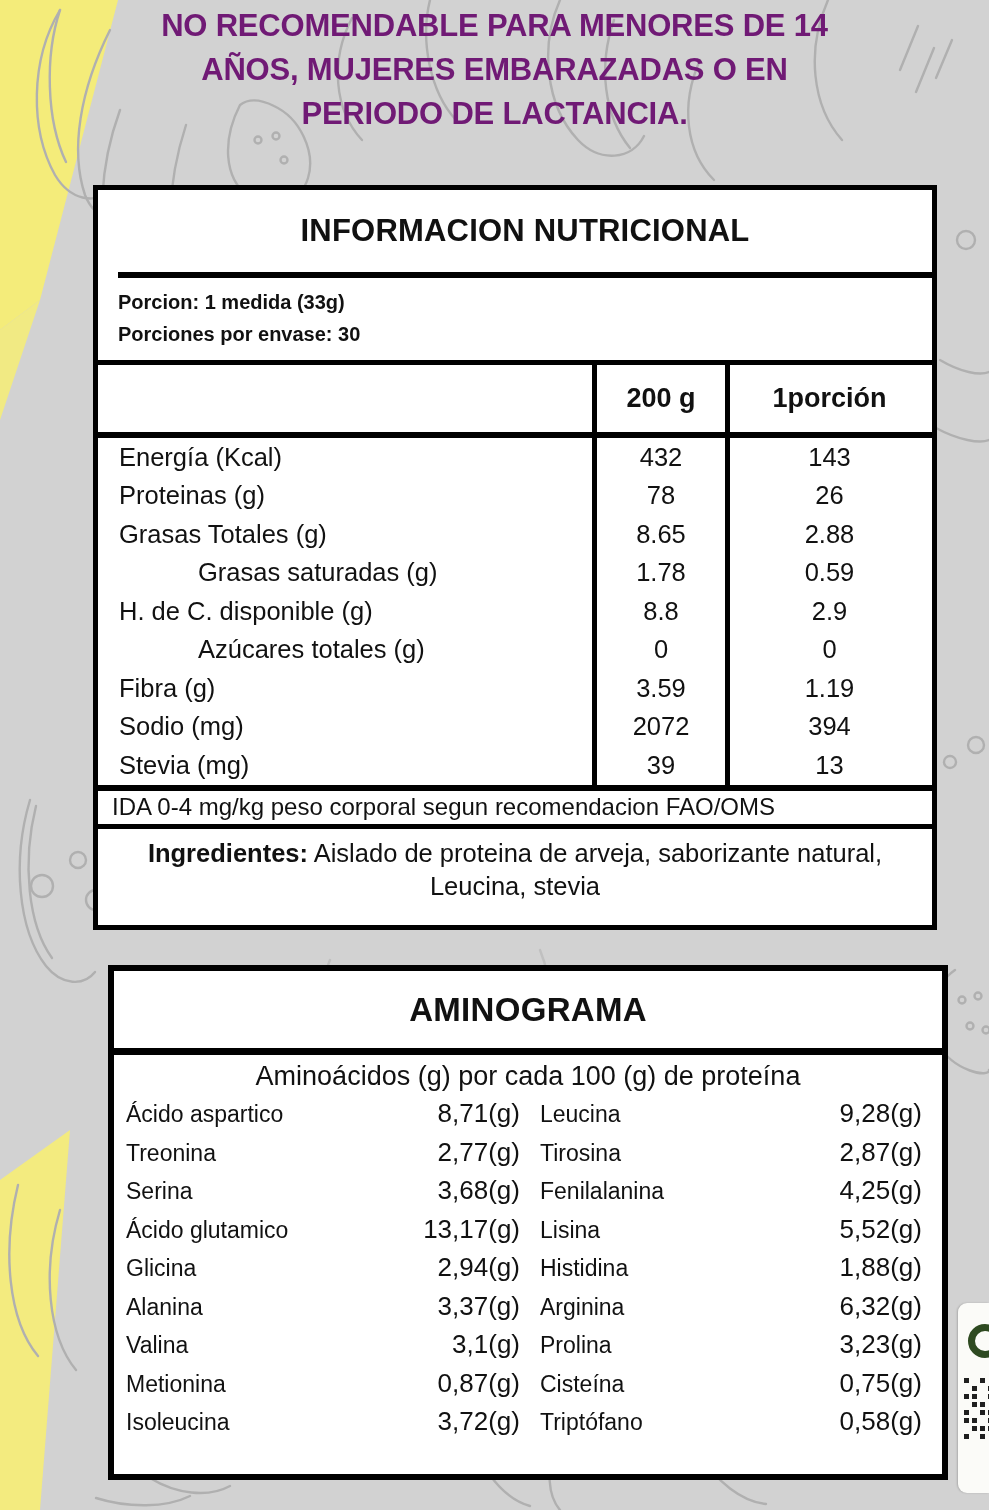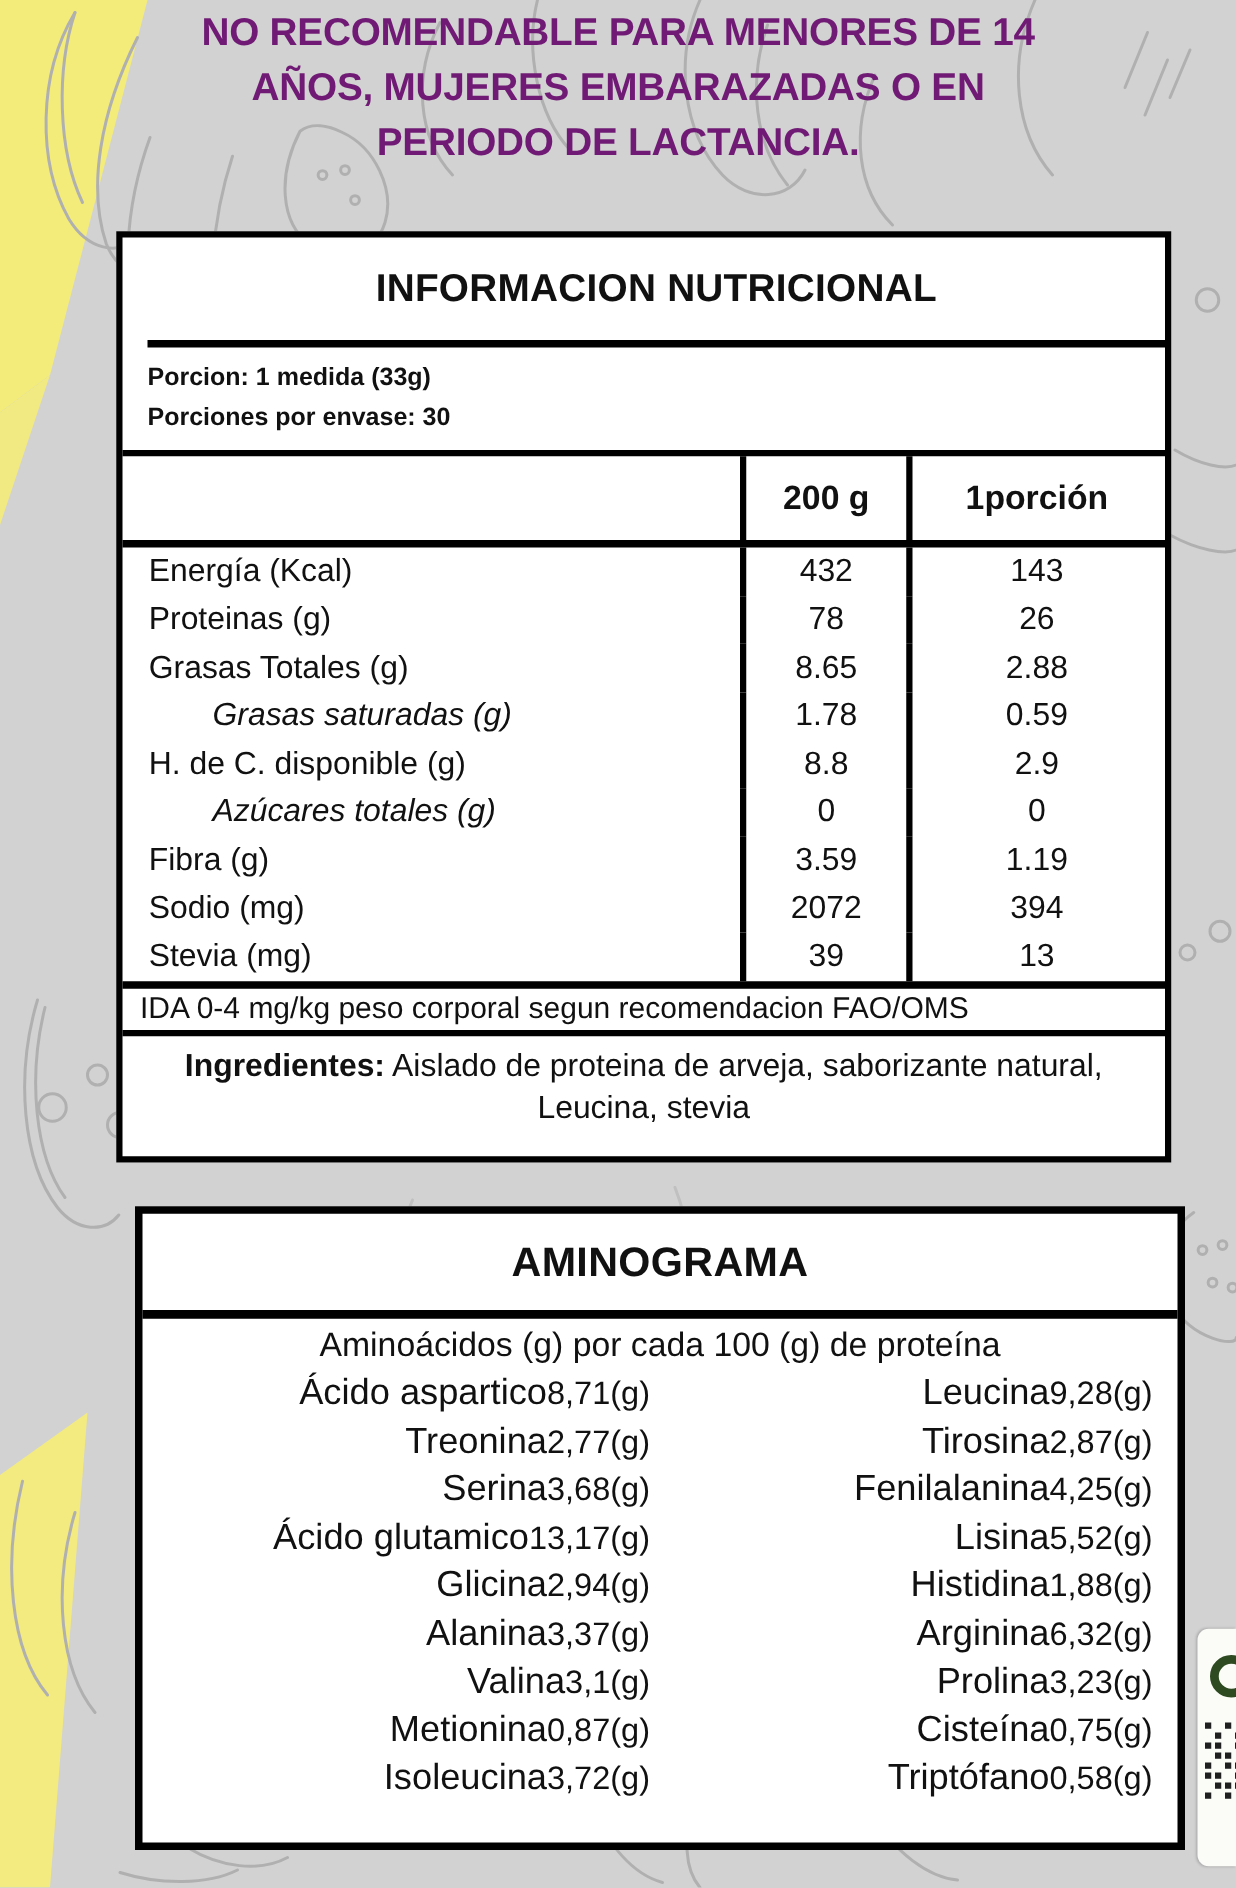--- a/index.html
+++ b/index.html
@@ -111,21 +111,21 @@
   #table-body { position: relative; }
   #table-body .c-100, #table-body .c-por { border-left: 5px solid #000; }
   #table-body .nrow { height: 38.5px; }
   #table-body .cell {
     display: flex;
     align-items: center;
     font-size: 25.5px;
     line-height: 1;
   }
   #table-body .c-name .cell-inner { padding-left: 21px; }
-  #table-body .nrow.indent .c-name .cell-inner { padding-left: 72px; font-style: italic; }
+  #table-body .nrow.indent .c-name .cell-inner { padding-left: 100px; }
   #table-body .c-100, #table-body .c-por { justify-content: center; }
 
   #ida-cell {
     border-top: 6px solid #000;
     border-bottom: 5px solid #000;
     height: 44px;
     display: flex;
     align-items: center;
     padding-left: 14px;
     font-size: 24px;
@@ -173,23 +173,22 @@
     padding: 4px 12px 0 12px;
   }
   .amino-col { width: 50%; }
   .amino-row {
     display: flex;
     align-items: baseline;
     height: 38.5px;
   }
   .amino-row .aname {
     flex: 1 1 auto;
-    font-size: 29px;
+    font-size: 23px;
     white-space: nowrap;
-    text-align: right;
   }
   .amino-row .aval {
     flex: 0 0 auto;
     font-size: 26px;
     text-align: right;
     padding-right: 8px;
   }
   .amino-col.right .amino-row .aname { padding-left: 12px; }
 
   

